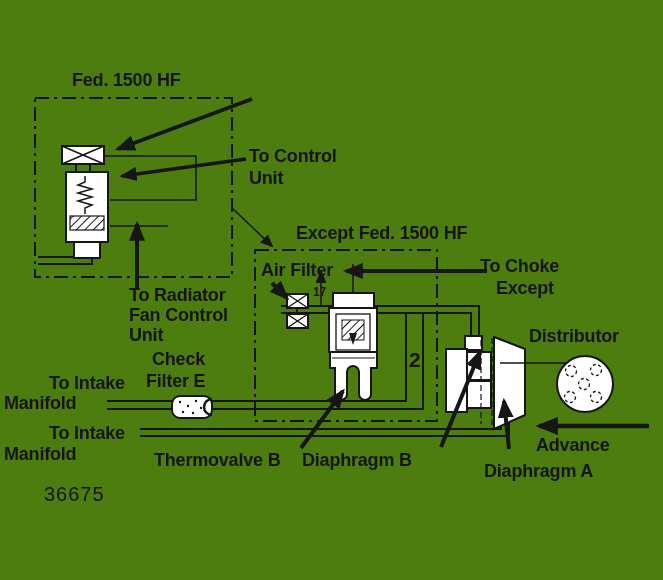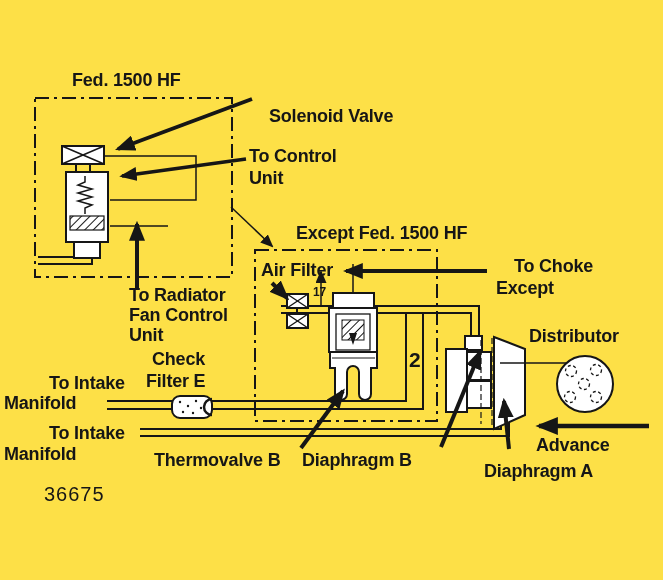--- a/index.html
+++ b/index.html
@@ -1,17 +1,17 @@
 <!DOCTYPE html>
 <html><head>
 <meta charset="utf-8">
 <style>
   html,body{margin:0;padding:0;background:#e8e8e8;}
   #stage{
-    position:relative;width:663px;height:580px;background:#fde047;
+    position:relative;width:663px;height:580px;background:#4d7c0f;
     font-family:"Liberation Sans", sans-serif;color:#161616;overflow:hidden;
   }
   #diagram-svg{position:absolute;left:0;top:0;}
   .lbl{
     position:absolute;white-space:nowrap;line-height:1;
     font-weight:700;font-size:18px;letter-spacing:-0.2px;color:#161616;
   }
   .lbl.small{font-size:12px;}
   .lbl.big{font-size:21px;}
   .lbl.fig{font-weight:400;font-size:20px;letter-spacing:1px;}
@@ -142,26 +142,25 @@
       <line x1="487" y1="271" x2="346" y2="271" stroke-width="4" marker-end="url(#ah)"></line>
       <line x1="301" y1="448" x2="343" y2="391" stroke-width="4" marker-end="url(#ah)"></line>
       <line x1="441" y1="447" x2="480" y2="352" stroke-width="4" marker-end="url(#ah)"></line>
       <line x1="509" y1="449" x2="504" y2="401" stroke-width="4" marker-end="url(#ah)"></line>
       <line x1="649" y1="426" x2="539" y2="426" stroke-width="4.5" marker-end="url(#ah)"></line>
       <line x1="231" y1="207" x2="272" y2="246" stroke-width="1.5" marker-end="url(#ahs)"></line>
     </g>
   </svg>
 
   <div class="lbl" style="left:72px;top:71px">Fed. 1500 HF</div>
-  <div class="lbl" style="left:269px;top:107px">Solenoid Valve</div>
   <div class="lbl" style="left:249px;top:147px">To Control</div>
   <div class="lbl" style="left:249px;top:169px">Unit</div>
   <div class="lbl" style="left:296px;top:224px">Except Fed. 1500 HF</div>
   <div class="lbl" style="left:261px;top:261px">Air Filter</div>
-  <div class="lbl" style="left:514px;top:257px">To Choke</div>
+  <div class="lbl" style="left:480px;top:257px">To Choke</div>
   <div class="lbl" style="left:496px;top:279px">Except</div>
   <div class="lbl small" style="left:313px;top:286px">17</div>
   <div class="lbl" style="left:529px;top:327px">Distributor</div>
   <div class="lbl" style="left:129px;top:306px">Fan Control</div>
   <div class="lbl" style="left:129px;top:286px">To Radiator</div>
   <div class="lbl" style="left:129px;top:326px">Unit</div>
   <div class="lbl" style="left:152px;top:350px">Check</div>
   <div class="lbl" style="left:146px;top:372px">Filter E</div>
   <div class="lbl" style="left:49px;top:374px">To Intake</div>
   <div class="lbl" style="left:4px;top:394px">Manifold</div>

